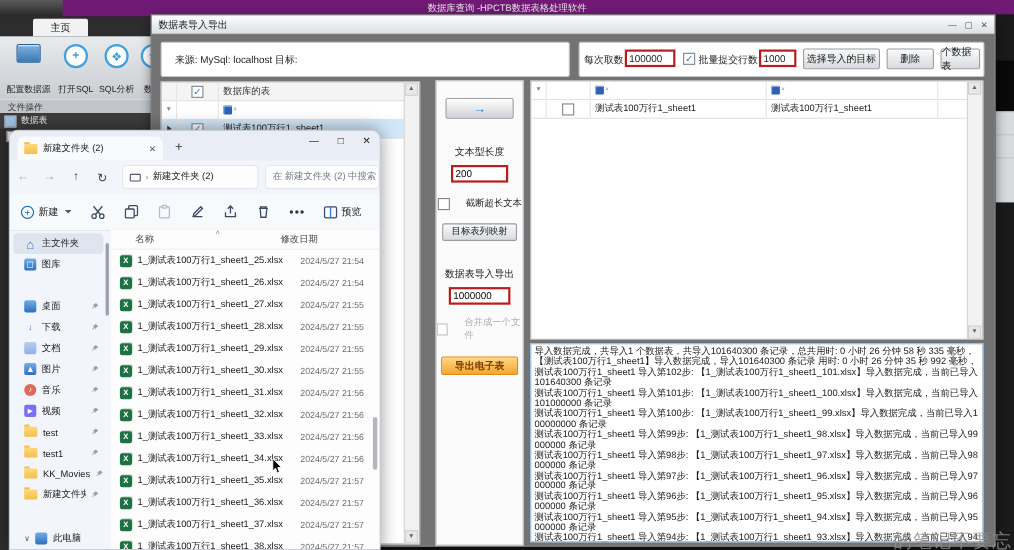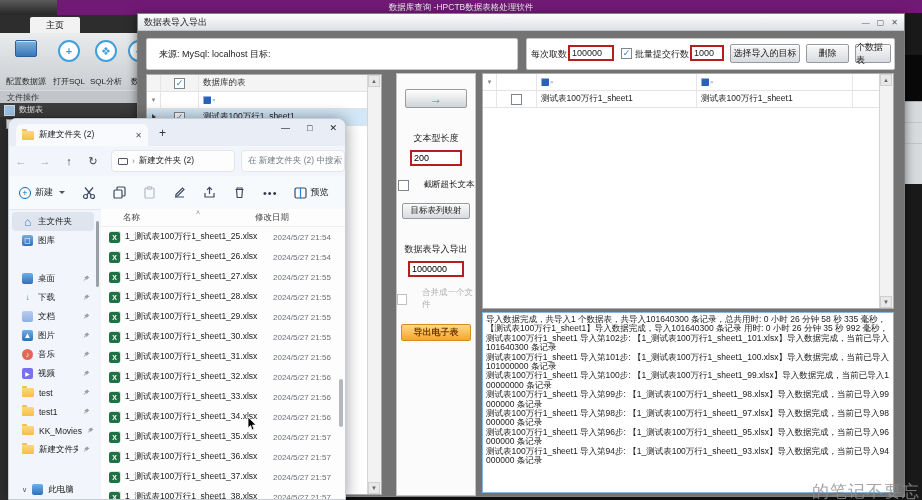--- a/index.html
+++ b/index.html
@@ -309,21 +309,23 @@
     </div>
 
     <div class="logbox">
       <div>导入数据完成，共导入1 个数据表，共导入101640300 条记录，总共用时: 0 小时 26 分钟 58 秒 335 毫秒，</div>
       <div>【测试表100万行1_sheet1】导入数据完成，导入101640300 条记录 用时: 0 小时 26 分钟 35 秒 992 毫秒，</div>
       <div>测试表100万行1_sheet1 导入第102步: 【1_测试表100万行1_sheet1_101.xlsx】导入数据完成，当前已导入101640300 条记录</div>
       <div>测试表100万行1_sheet1 导入第101步: 【1_测试表100万行1_sheet1_100.xlsx】导入数据完成，当前已导入101000000 条记录</div>
       <div>测试表100万行1_sheet1 导入第100步: 【1_测试表100万行1_sheet1_99.xlsx】导入数据完成，当前已导入100000000 条记录</div>
       <div>测试表100万行1_sheet1 导入第99步: 【1_测试表100万行1_sheet1_98.xlsx】导入数据完成，当前已导入99000000 条记录</div>
       <div>测试表100万行1_sheet1 导入第98步: 【1_测试表100万行1_sheet1_97.xlsx】导入数据完成，当前已导入98000000 条记录</div>
+      <div>测试表100万行1_sheet1 导入第97步: 【1_测试表100万行1_sheet1_96.xlsx】导入数据完成，当前已导入97000000 条记录</div>
       <div>测试表100万行1_sheet1 导入第96步: 【1_测试表100万行1_sheet1_95.xlsx】导入数据完成，当前已导入96000000 条记录</div>
+      <div>测试表100万行1_sheet1 导入第95步: 【1_测试表100万行1_sheet1_94.xlsx】导入数据完成，当前已导入95000000 条记录</div>
       <div>测试表100万行1_sheet1 导入第94步: 【1_测试表100万行1_sheet1_93.xlsx】导入数据完成，当前已导入94000000 条记录</div>
     </div>
   </div>
 
   <div class="explorer">
     <div class="ex-tabs">
       <div class="ex-tab">
         <span class="folder-glyph"></span>
         <span>新建文件夹 (2)</span>
         <span class="tab-x">✕</span>

